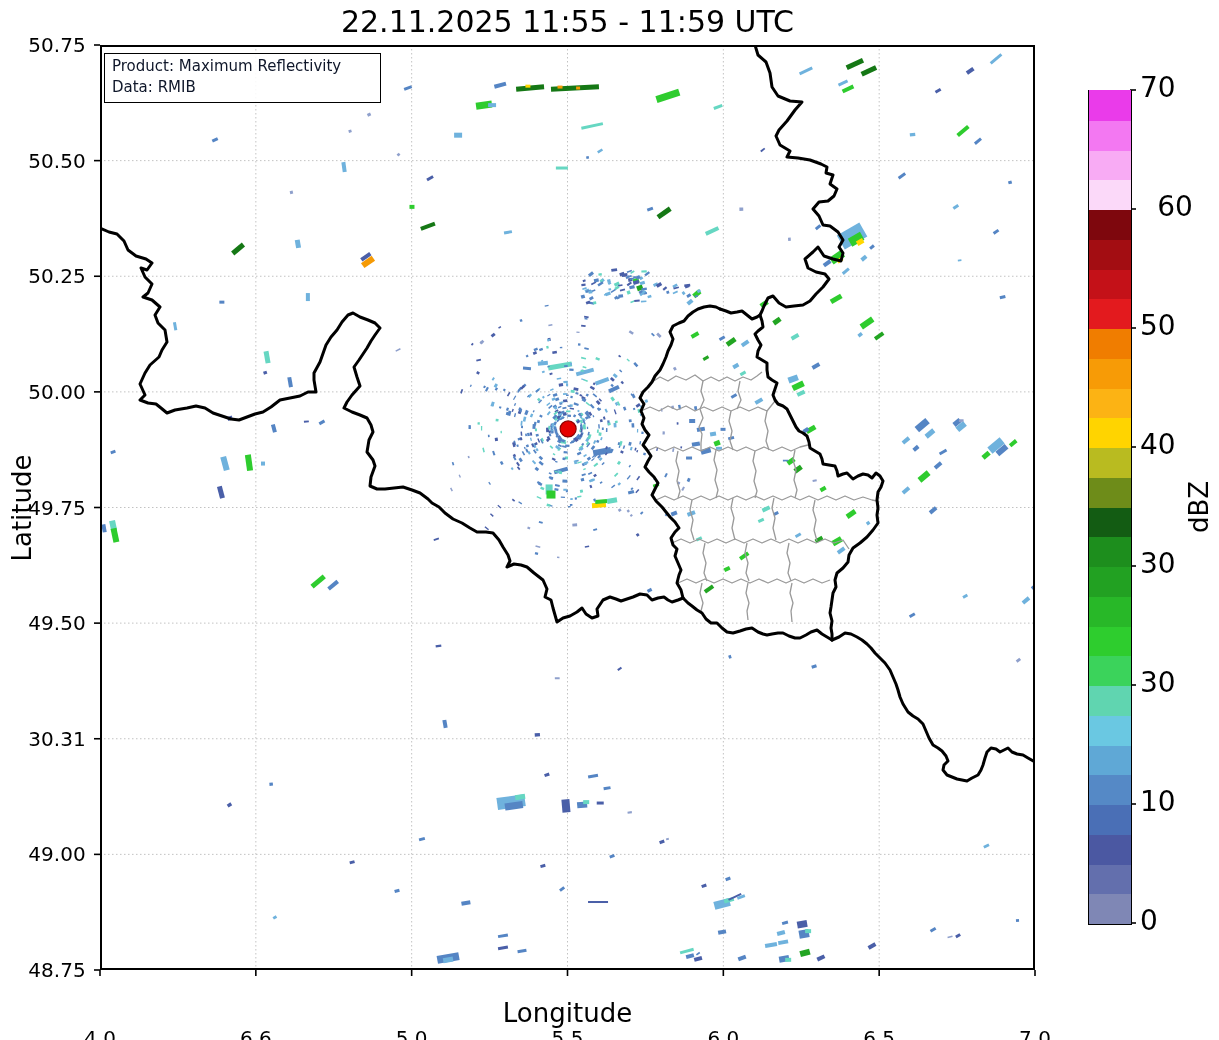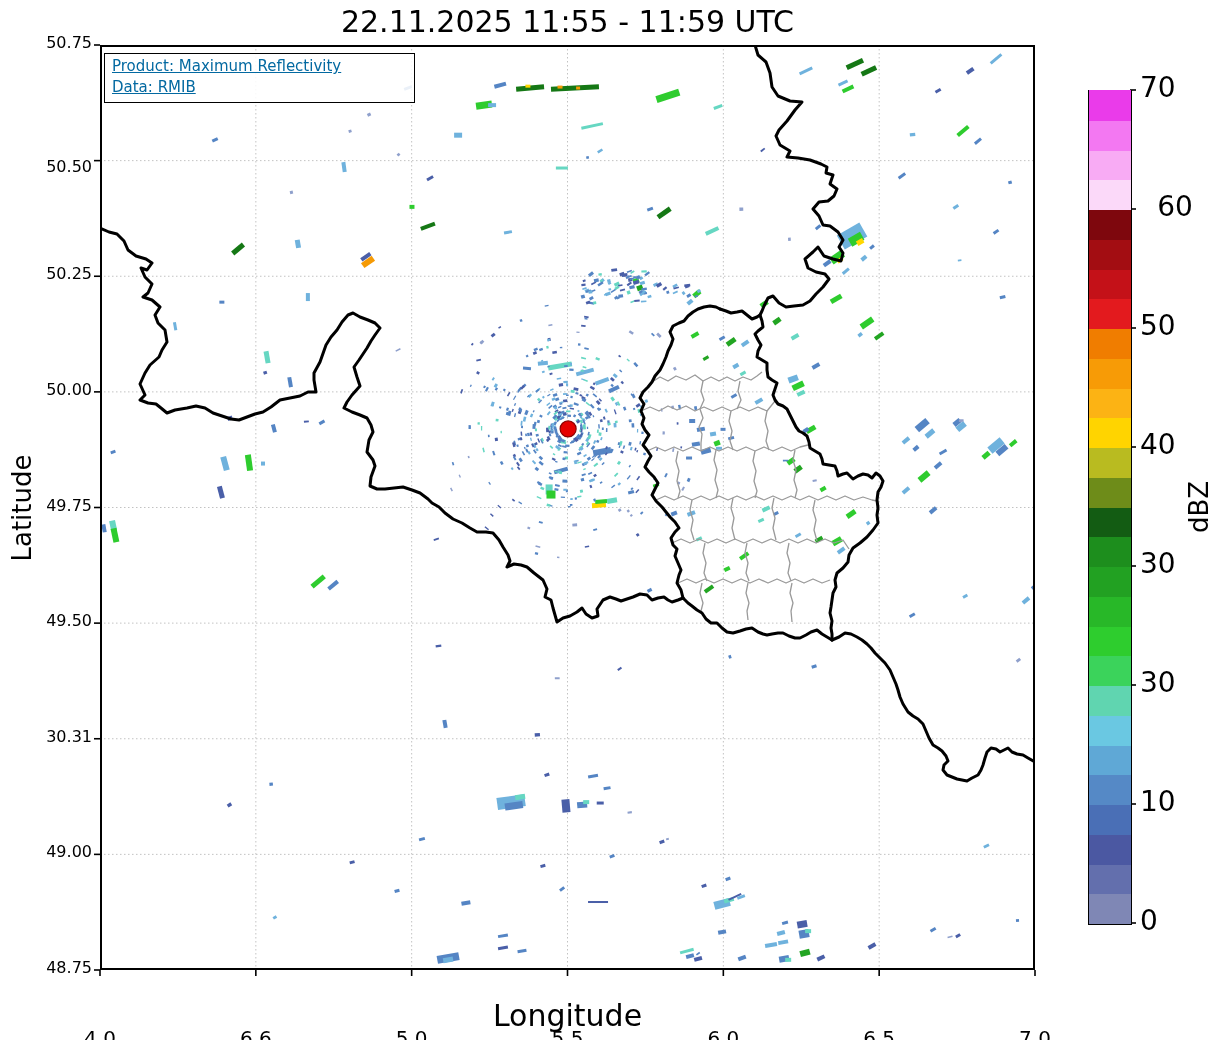--- a/index.html
+++ b/index.html
@@ -2,28 +2,28 @@
 <html><head>
 <meta charset="utf-8">
 <style>
   html,body{margin:0;padding:0;background:#ffffff;font-family:"DejaVu Sans",sans-serif;}
   #fig{position:relative;width:1219px;height:1040px;background:#fff;overflow:hidden;}
   #fig svg{position:absolute;left:0;top:0;}
   .title{position:absolute;left:100px;top:4px;width:935px;text-align:center;
          font-size:30px;color:#000;white-space:nowrap;}
   .plot-frame{position:absolute;left:100px;top:45px;width:935px;height:925px;
               border:2px solid #000;box-sizing:border-box;background:transparent;pointer-events:none;}
-  .infobox{position:absolute;left:104px;top:53px;width:311px;border:1.4px solid #000;
+  .infobox{position:absolute;left:104px;top:53px;width:277px;border:1.4px solid #000;
            background:rgba(255,255,255,0.88);padding:2px 7px 4px 7px;box-sizing:border-box;
-           font-size:15px;line-height:21px;color:#0369a1;z-index:5;text-decoration:underline;}
-  .xlabel{position:absolute;left:100px;top:998px;width:935px;text-align:center;font-size:30px;color:#000;}
+           font-size:15px;line-height:21px;color:#0f172a;z-index:5;}
+  .xlabel{position:absolute;left:100px;top:998px;width:935px;text-align:center;font-size:26px;color:#000;}
   .ylabel{position:absolute;left:-80px;top:495px;width:200px;height:26px;text-align:center;
           font-size:26px;color:#000;transform:rotate(-90deg);}
   .xtick-label{position:absolute;width:70px;text-align:center;font-size:20px;color:#000;margin-top:48px;}
-  .ytick-label{position:absolute;width:70px;text-align:right;font-size:16px;color:#000;}
+  .ytick-label{position:absolute;width:70px;text-align:center;font-size:20px;color:#000;}
   .cbar{position:absolute;left:1088px;top:90px;width:42px;height:833px;border:1.6px solid #000;
         box-sizing:content-box;}
   .cbar-band{position:absolute;left:0;width:42px;}
   .cbar-tick-label{position:absolute;left:1140px;width:70px;text-align:left;font-size:28px;color:#000;}
   .cbar-label{position:absolute;left:1148px;top:493px;width:100px;height:28px;text-align:center;
               font-size:26px;color:#000;transform:rotate(-90deg);}
 </style>
 </head>
 <body>
 
@@ -887,21 +887,21 @@
       <div class="xtick-label" style="left: 65px; top: 978px;">4.0</div>
       <div class="xtick-label" style="left: 220.833px; top: 978px;">6.6</div>
       <div class="xtick-label" style="left: 376.667px; top: 978px;">5.0</div>
       <div class="xtick-label" style="left: 532.5px; top: 978px;">5.5</div>
       <div class="xtick-label" style="left: 688.333px; top: 978px;">6.0</div>
       <div class="xtick-label" style="left: 844.167px; top: 978px;">6.5</div>
       <div class="xtick-label" style="left: 1000px; top: 978px;">7.0</div>
     </div>
   <div id="yticks">
       <div class="ytick-label" style="left: 22px; top: 33px;">50.75</div>
-      <div class="ytick-label" style="left: 22px; top: 148.625px; margin-top: 8px;">50.50</div>
+      <div class="ytick-label" style="left: 22px; top: 148.625px;">50.50</div>
       <div class="ytick-label" style="left: 22px; top: 264.25px;">50.25</div>
       <div class="ytick-label" style="left: 22px; top: 379.875px;">50.00</div>
       <div class="ytick-label" style="left: 22px; top: 495.5px;">49.75</div>
       <div class="ytick-label" style="left: 22px; top: 611.125px;">49.50</div>
       <div class="ytick-label" style="left: 22px; top: 726.75px;">30.31</div>
       <div class="ytick-label" style="left: 22px; top: 842.375px;">49.00</div>
       <div class="ytick-label" style="left: 22px; top: 958px;">48.75</div>
     </div>
 
   <div class="cbar" id="cbar">

